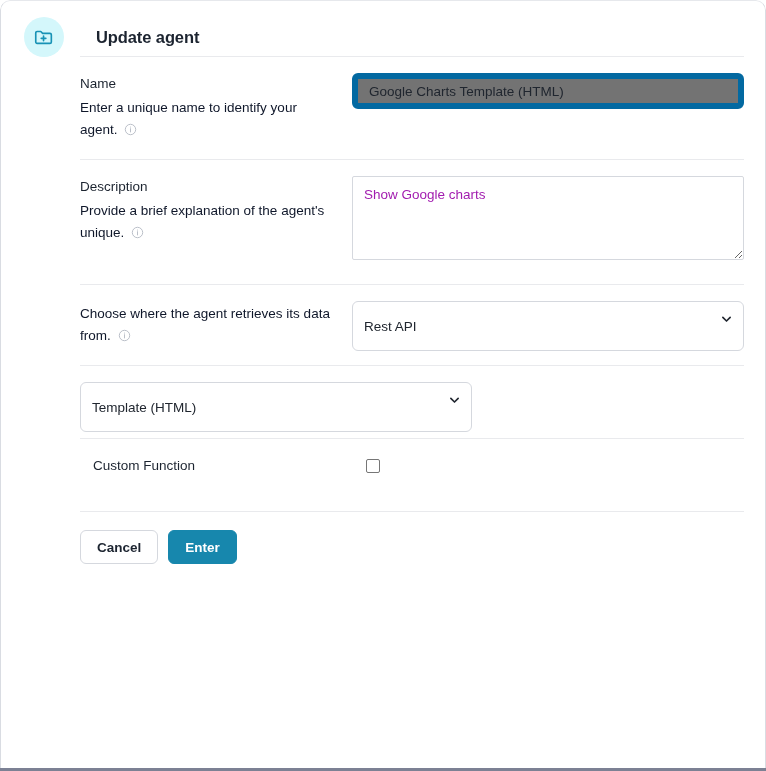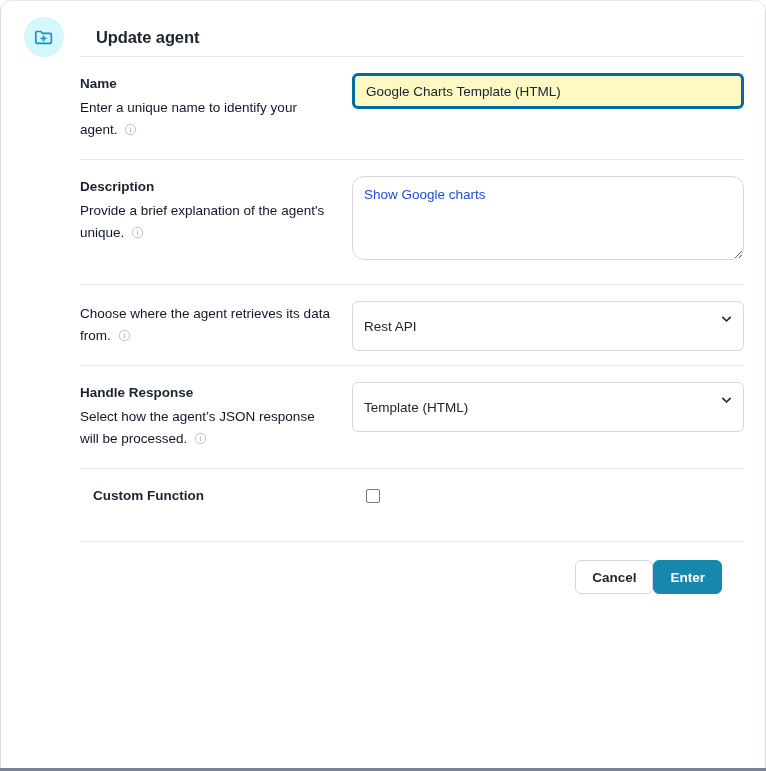--- a/index.html
+++ b/index.html
@@ -86,21 +86,21 @@
     width: 272px;
     flex: 0 0 272px;
     padding-top: 2px;
   }
   .row-field {
     flex: 1 1 auto;
     padding-left: 0;
   }
   .label-title {
     font-size: 13.5px;
-    font-weight: bold;
+    font-weight: normal;
     color: #1c2430;
     line-height: 18px;
     margin-bottom: 4px;
   }
   .label-desc {
     font-size: 13.5px;
     color: #0f172a;
     line-height: 22px;
     max-width: 252px;
   }
@@ -108,39 +108,39 @@
     display: inline-block;
     vertical-align: -2px;
     margin-left: 3px;
   }
 
   
   .text-input {
     width: 392px;
     height: 36px;
     box-sizing: border-box;
-    border: 3px solid #0369a1;
+    border: 6px solid #0369a1;
     border-radius: 6px;
     padding: 0 11px;
     font-size: 13.5px;
     font-family: "Liberation Sans", sans-serif;
     color: #20262f;
-    background: #fef9c3;
+    background: #737373;
     outline: none;
   }
   .text-area {
     width: 392px;
     height: 84px;
     box-sizing: border-box;
     border: 1px solid #d5d8de;
-    border-radius: 12px;
+    border-radius: 2px;
     padding: 9px 11px;
     font-size: 13.5px;
     font-family: "Liberation Sans", sans-serif;
-    color: #1d4ed8;
+    color: #a21caf;
     background: #ffffff;
     outline: none;
     resize: both;
     line-height: 18px;
   }
   .select-wrap {
     position: relative;
     width: 392px;
     height: 36px;
   }
@@ -177,23 +177,22 @@
     display: block;
     margin: 4px 0 0 1px;
     padding: 0;
     appearance: none;
     -webkit-appearance: none;
   }
 
   
   .footer {
     display: flex;
-    justify-content: flex-end;
     align-items: center;
-    gap: 0;
+    gap: 10px;
     padding: 18px 22px 0 0;
   }
   .btn {
     font-family: "Liberation Sans", sans-serif;
     font-size: 13.5px;
     font-weight: bold;
     border-radius: 6px;
     cursor: pointer;
     height: 34px;
     box-sizing: border-box;
@@ -303,33 +302,20 @@
               <polyline points="3.5,6 8,10.5 12.5,6"></polyline>
             </svg>
           </span>
         </div>
       </div>
     </div>
 
     <div class="divider"></div>
 
     <div class="row row-handle">
-      <div class="row-label">
-        <div class="label-title">Handle Response</div>
-        <div class="label-desc">
-          <span>Select how the agent’s JSON response will be processed.</span>
-          <span class="info-icon">
-            <svg width="13" height="13" viewBox="0 0 16 16" fill="none" stroke="#b9bec7" stroke-width="1.2">
-              <circle cx="8" cy="8" r="6.4"></circle>
-              <line x1="8" y1="7" x2="8" y2="11" stroke="#b9bec7" stroke-width="1.2" stroke-linecap="round"></line>
-              <circle cx="8" cy="4.9" r="0.7" fill="#b9bec7" stroke="none"></circle>
-            </svg>
-          </span>
-        </div>
-      </div>
       <div class="row-field">
         <div class="select-wrap">
           <select class="select-box">
             <option>Template (HTML)</option>
           </select>
           <span class="select-chevron">
             <svg width="13" height="13" viewBox="0 0 16 16" fill="none" stroke="#20262f" stroke-width="2" stroke-linecap="round" stroke-linejoin="round">
               <polyline points="3.5,6 8,10.5 12.5,6"></polyline>
             </svg>
           </span>

